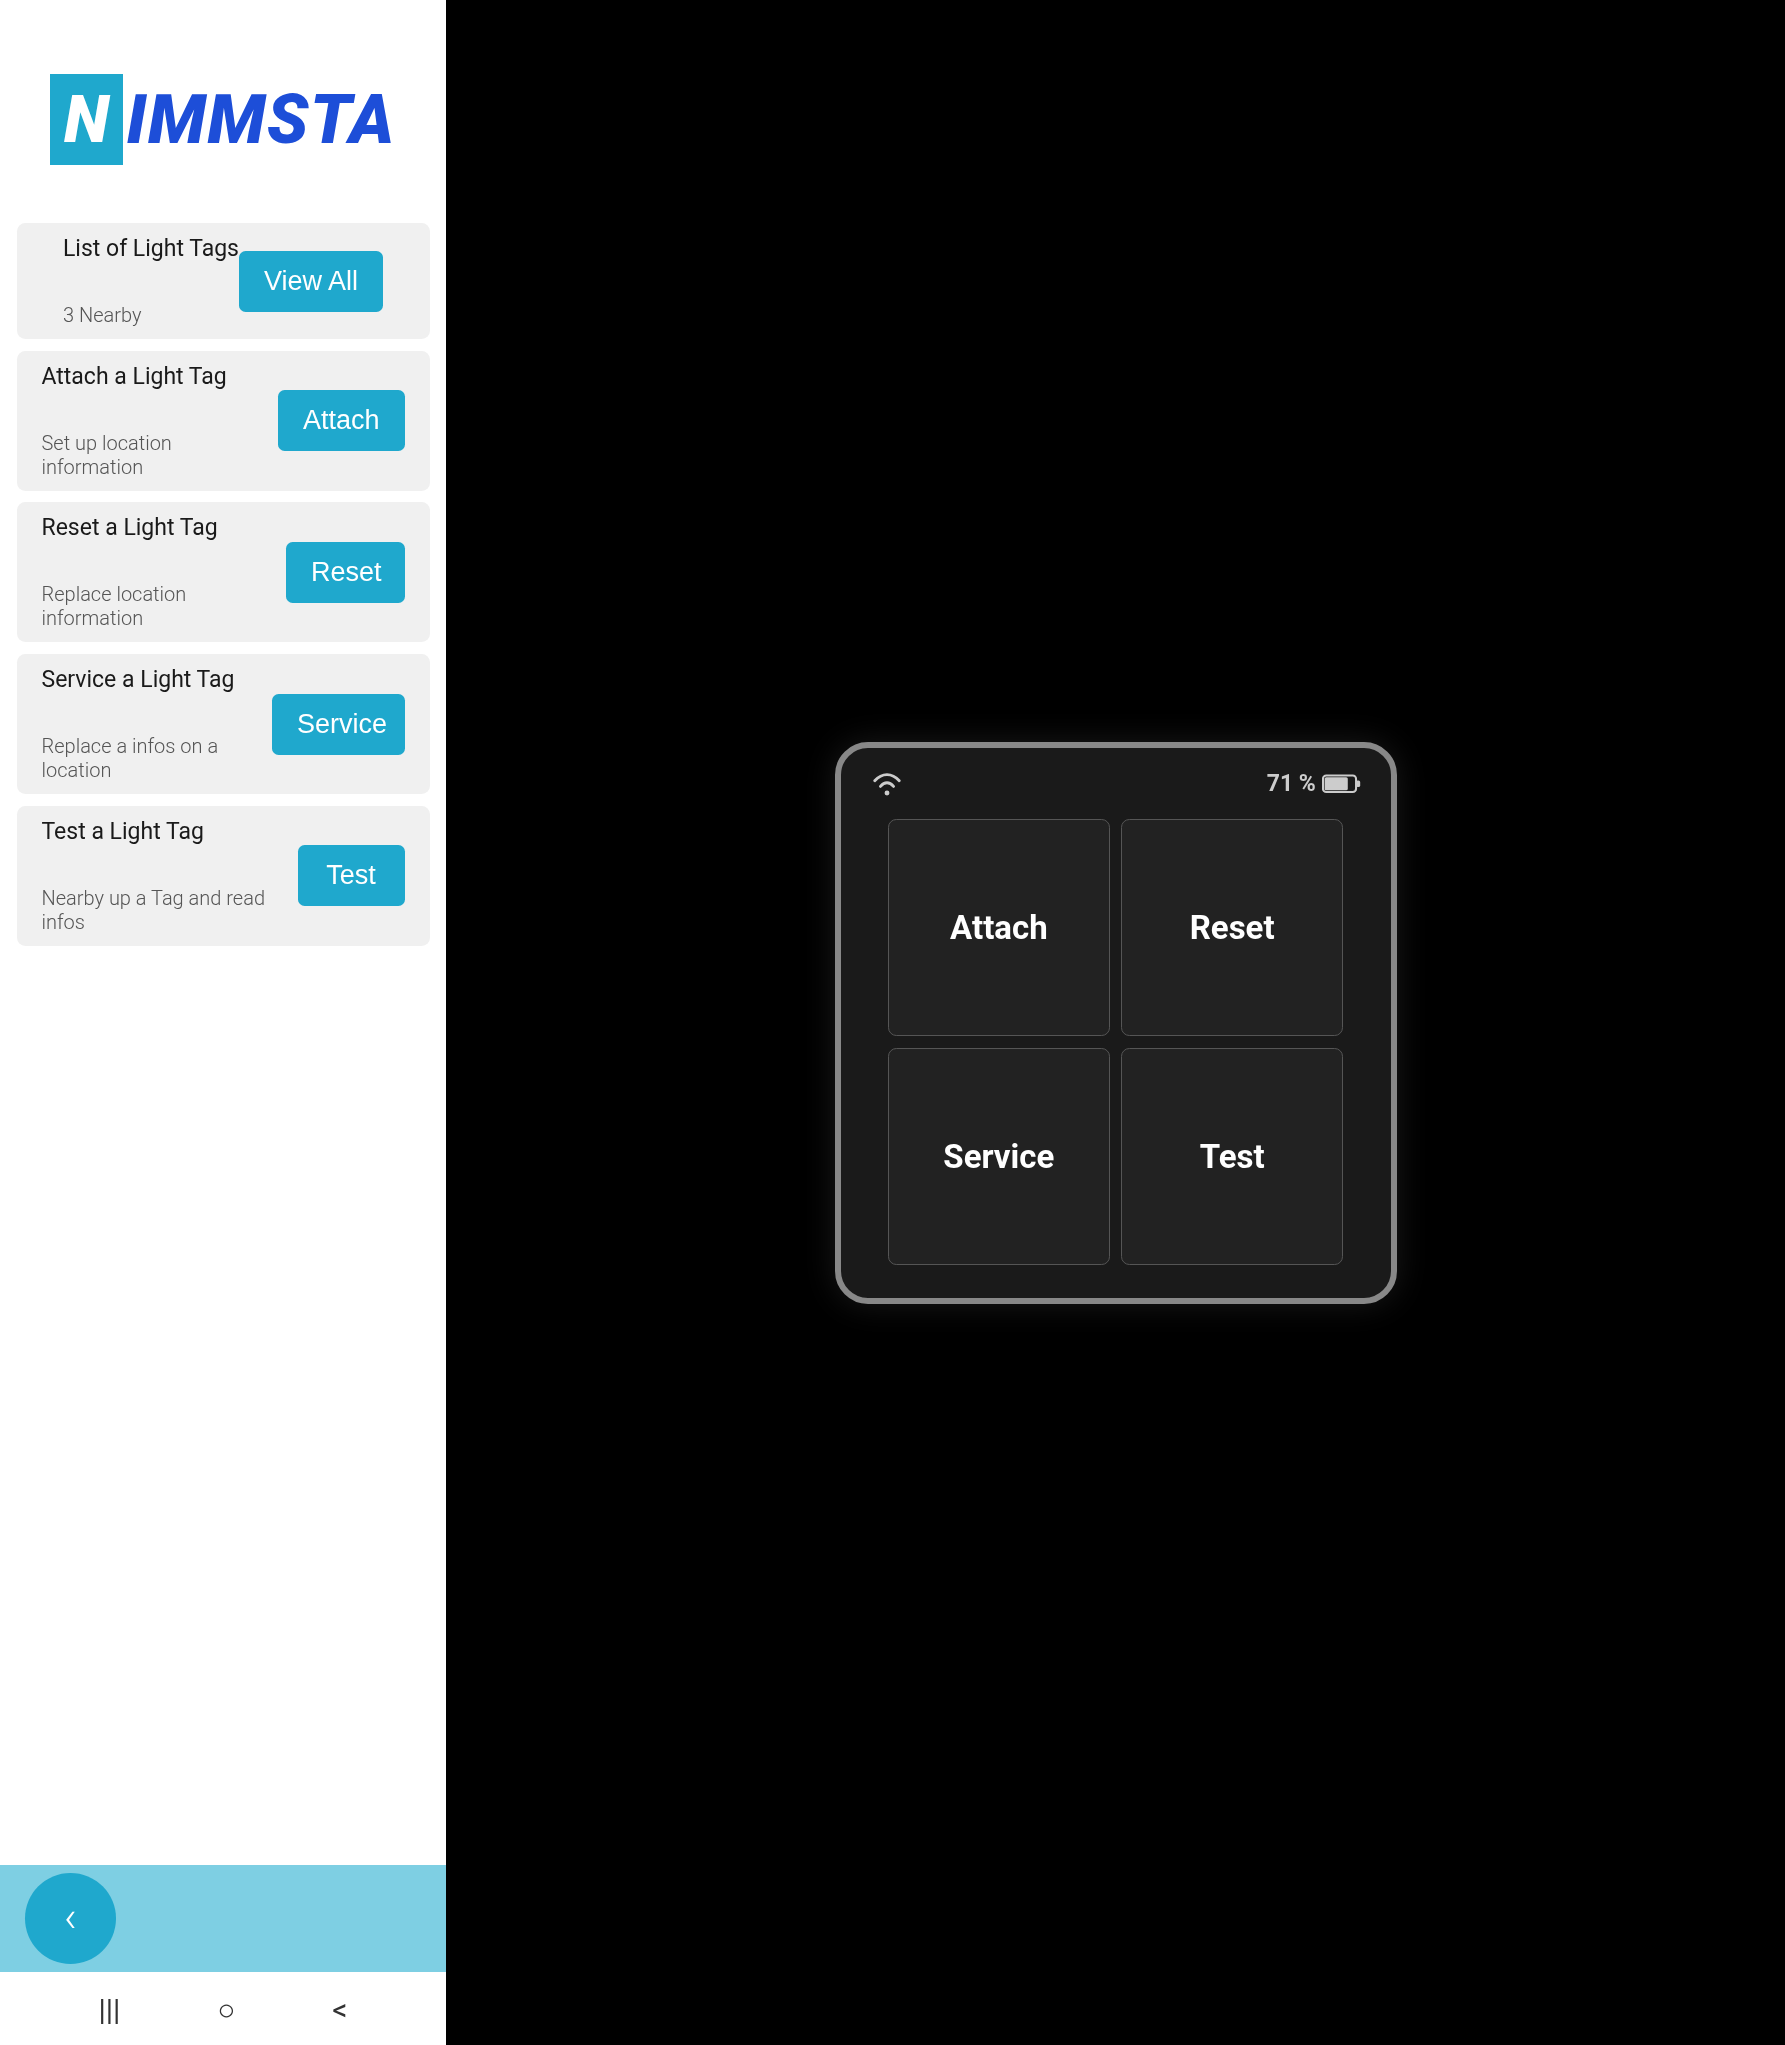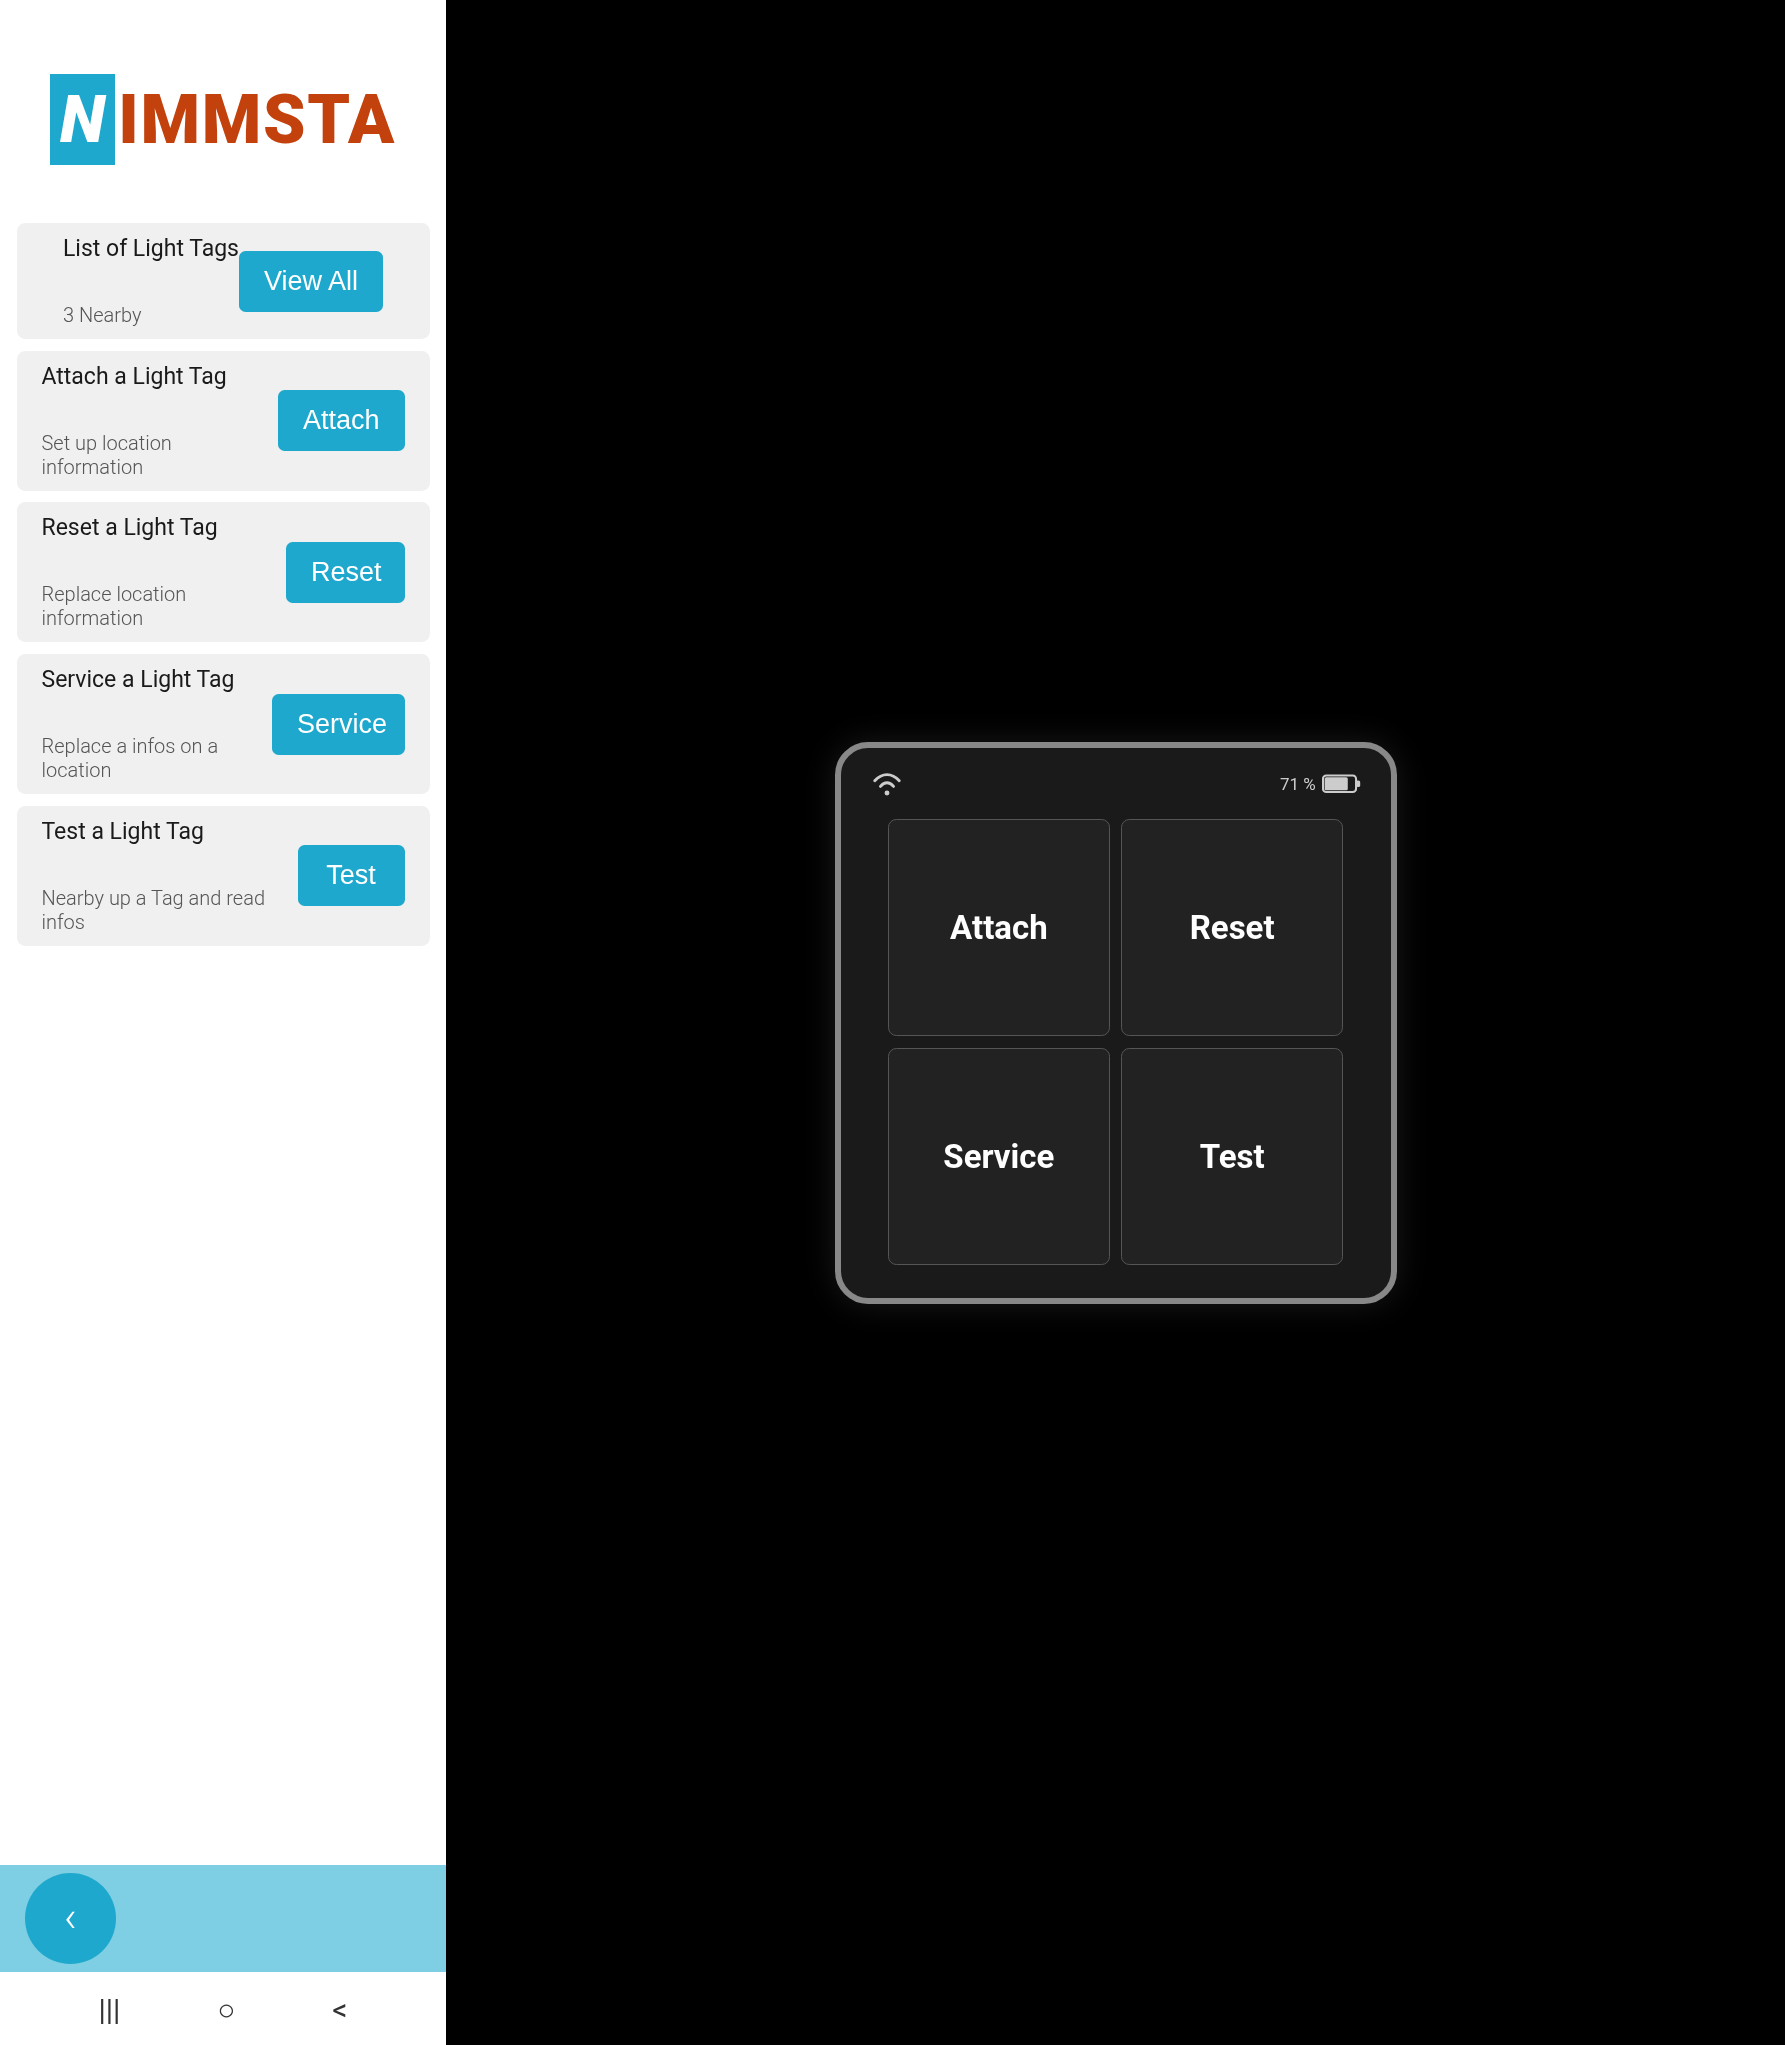--- a/index.html
+++ b/index.html
@@ -48,22 +48,23 @@
       color: #fff;
       font-size: 66px;
       font-weight: 900;
       font-style: italic;
       line-height: 1;
     }
 
     .logo-rest {
       font-size: 68px;
       font-weight: 900;
-      color: #c2410c;
+      color: #1d4ed8;
       letter-spacing: 1.7px;
+      font-style: italic;
     }
 
     .menu-list {
       flex: 1;
       padding: 8.3px 16.5px;
       display: flex;
       flex-direction: column;
       gap: 11.6px;
       overflow: visible;
     }
@@ -190,22 +191,22 @@
     }
 
     .battery-area {
       display: flex;
       align-items: center;
       gap: 6.6px;
     }
 
     .battery-pct {
       color: #ccc;
-      font-size: 17px;
-      font-weight: 400;
+      font-size: 23px;
+      font-weight: 700;
     }
 
     .device-buttons-grid {
       display: grid;
       grid-template-columns: 1fr 1fr;
       grid-template-rows: 1fr 1fr;
       gap: 11.6px;
       width: 88%;
       flex: 1;
       padding: 8.3px 0 16.5px 0;

